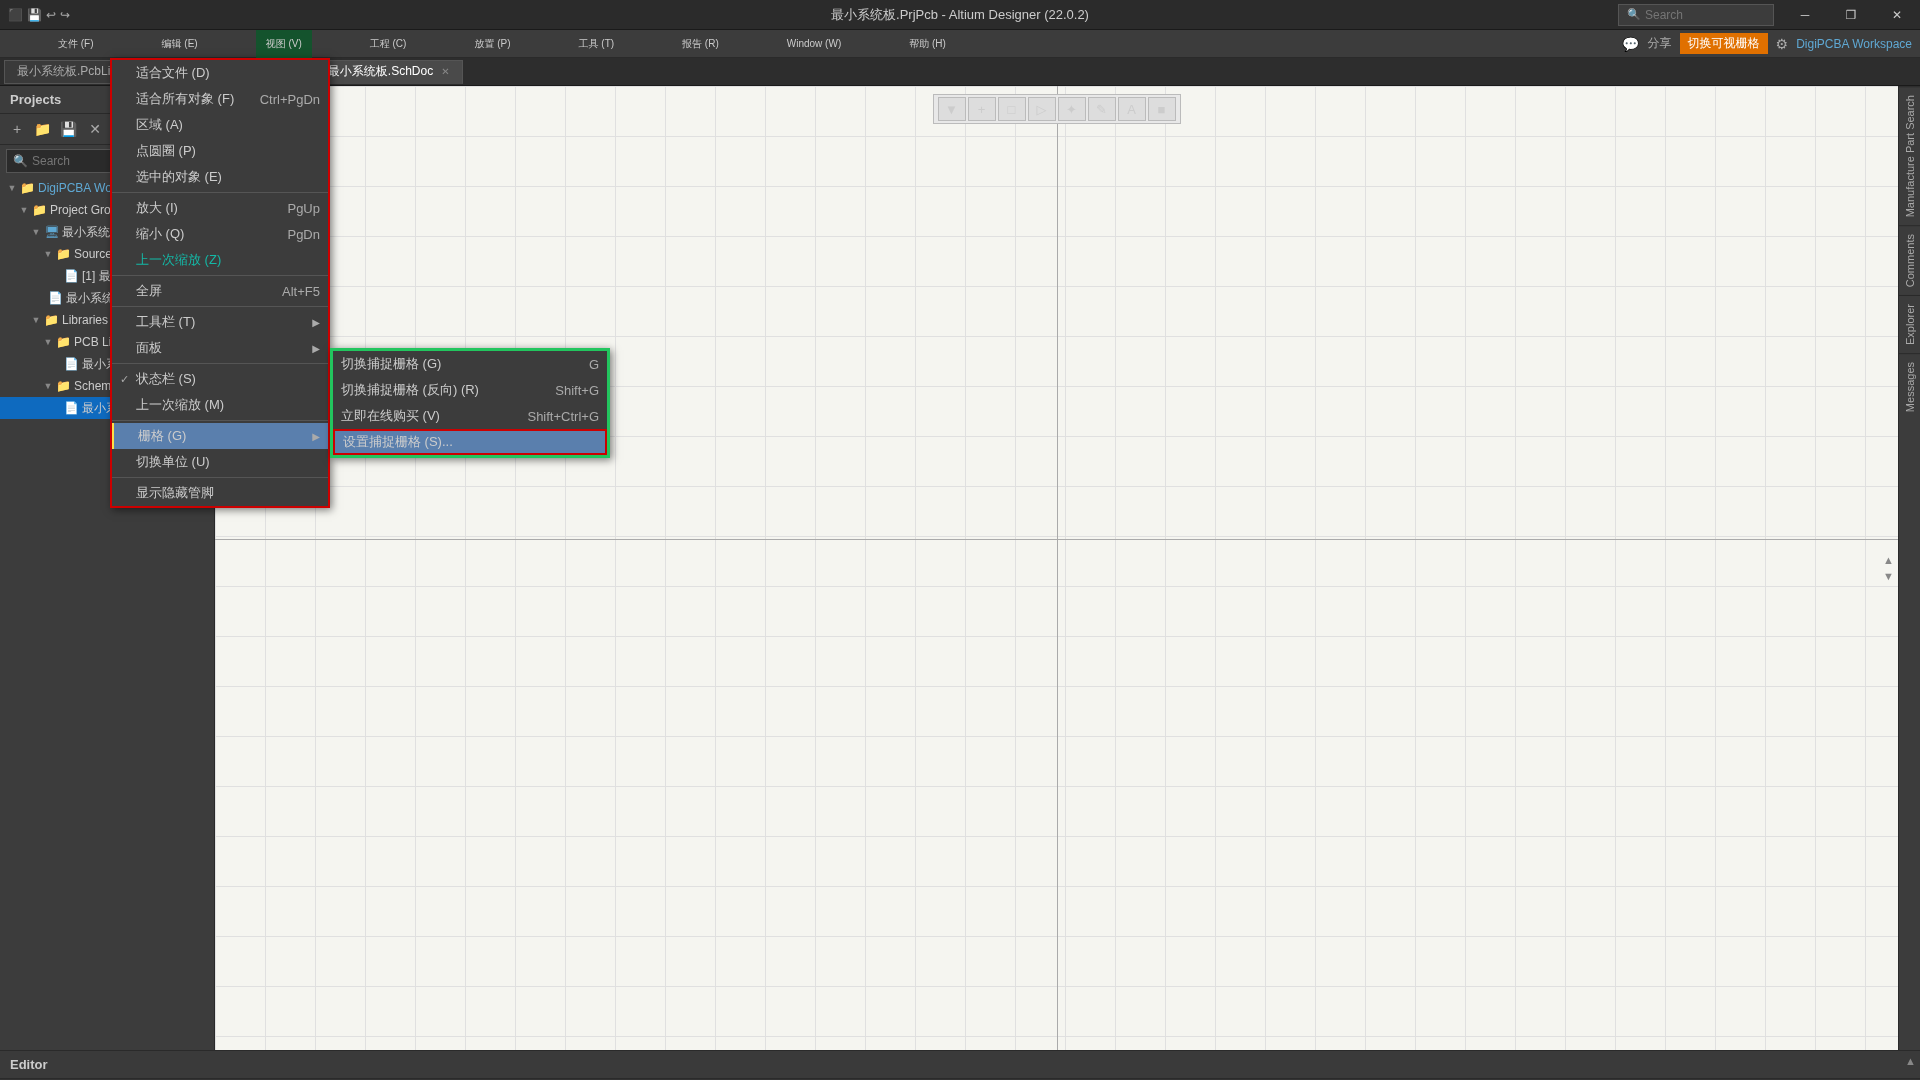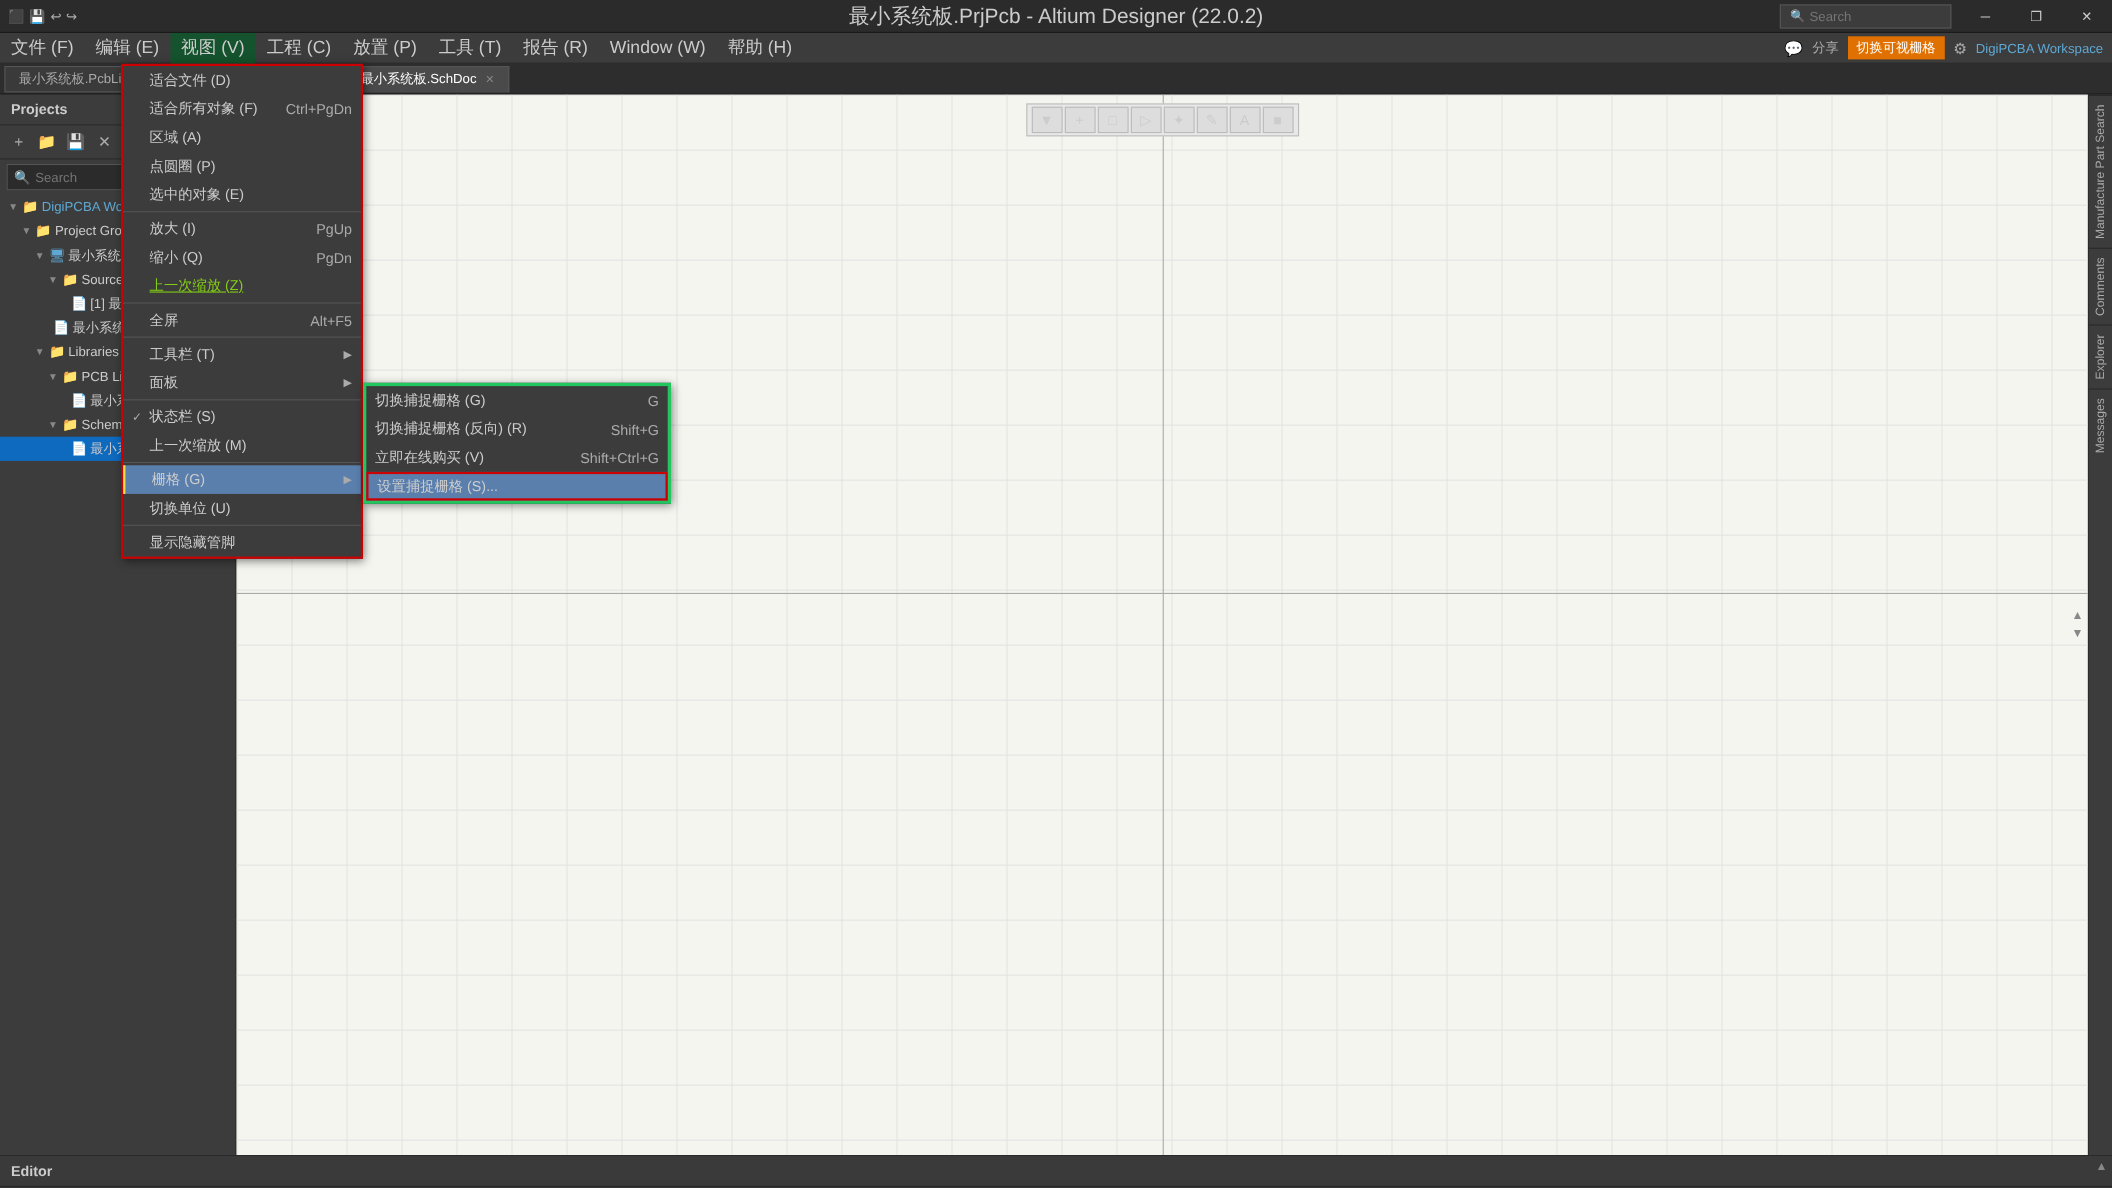--- a/index.html
+++ b/index.html
@@ -3,32 +3,32 @@
   <meta charset="utf-8">
   <style>
     * { margin: 0; padding: 0; box-sizing: border-box; }
     body { width: 1920px; height: 1080px; overflow: hidden; font-family: 'SimSun', 'Microsoft YaHei', Arial, sans-serif; font-size: 13px; background: #3c3c3c; color: #ccc; user-select: none; }
 
     
     #title-bar {
       width: 100%; height: 30px; background: #2b2b2b; display: flex; align-items: center; justify-content: space-between;
       border-bottom: 1px solid #1a1a1a; position: relative;
     }
-    #title-bar .title { position: absolute; left: 50%; transform: translateX(-50%); color: #ccc; font-size: 19px; white-space: nowrap; }
+    #title-bar .title { position: absolute; left: 50%; transform: translateX(-50%); color: #ccc; font-size: 13px; white-space: nowrap; }
     #title-bar .win-controls { display: flex; gap: 0; margin-left: auto; }
     #title-bar .win-btn { width: 46px; height: 30px; display: flex; align-items: center; justify-content: center; color: #ccc; font-size: 12px; cursor: pointer; }
     #title-bar .search-area { display: flex; align-items: center; background: #3c3c3c; border: 1px solid #555; height: 22px; padding: 0 8px; margin-right: 8px; gap: 4px; }
     #title-bar .search-area input { background: transparent; border: none; outline: none; color: #ccc; font-size: 12px; width: 120px; }
 
     
     #menu-bar {
       width: 100%; height: 28px; background: #3c3c3c; display: flex; align-items: center;
       border-bottom: 1px solid #2a2a2a;
     }
-    #menu-bar .menu-item { padding: 0 10px; height: 28px; display: flex; align-items: center; cursor: pointer; color: #ccc; font-size: 16px; white-space: nowrap; }
+    #menu-bar .menu-item { padding: 0 10px; height: 28px; display: flex; align-items: center; cursor: pointer; color: #ccc; font-size: 10px; white-space: nowrap; margin-left: 48px; }
     #menu-bar .menu-item:hover, #menu-bar .menu-item.active { background: #14532d; }
     #menu-bar .right-area { margin-left: auto; display: flex; align-items: center; gap: 8px; padding-right: 8px; color: #aaa; font-size: 12px; }
     #menu-bar .btn-online { background: #e07000; color: white; padding: 2px 8px; font-size: 12px; cursor: pointer; border: none; }
 
     
     #tab-bar {
       width: 100%; height: 28px; background: #2d2d2d; display: flex; align-items: center; padding-left: 4px;
       border-bottom: 1px solid #1a1a1a;
     }
     .tab { display: flex; align-items: center; height: 24px; padding: 0 12px; font-size: 12px; cursor: pointer; color: #aaa; background: #3a3a3a; border: 1px solid #555; margin-right: 2px; gap: 4px; }
@@ -60,21 +60,21 @@
     #view-menu { position: absolute; left: 110px; top: 58px; width: 220px; background: #3c3c3c; border: 1px solid #666; z-index: 100; box-shadow: 2px 2px 8px rgba(0,0,0,0.5); }
     #grid-submenu { position: absolute; left: 330px; top: 348px; width: 280px; background: #3c3c3c; border: 3px solid #22c55e; z-index: 101; box-shadow: 2px 2px 8px rgba(0,0,0,0.5); }
 
     .menu-row { display: flex; align-items: center; height: 26px; padding: 0 8px; cursor: pointer; color: #ccc; font-size: 13px; position: relative; }
     .menu-row.highlighted { background: #5a7fad; }
     .menu-row.active-highlight { background: #5a7fad; }
     .menu-row .shortcut { margin-left: auto; color: #aaa; font-size: 13px; padding-left: 16px; }
     .menu-row .arrow { margin-left: auto; color: #aaa; font-size: 10px; }
     .menu-row .check { width: 16px; display: inline-flex; align-items: center; font-size: 11px; color: #aaa; }
     .menu-separator { height: 1px; background: #555; margin: 2px 0; }
-    .menu-row.disabled { color: #84cc16; cursor: default; text-decoration: underline; }
+    .menu-row.disabled { color: #14b8a6; cursor: default; }
 
     
     .red-border { border: 2px solid #cc0000 !important; }
 
     
     #canvas-area { flex: 1; background: #f5f5f0; position: relative; overflow: hidden; }
     #canvas-grid { width: 100%; height: 100%; position: relative; }
     
     #canvas-grid::before {
       content: ''; position: absolute; top: 0; left: 0; right: 0; bottom: 0;

